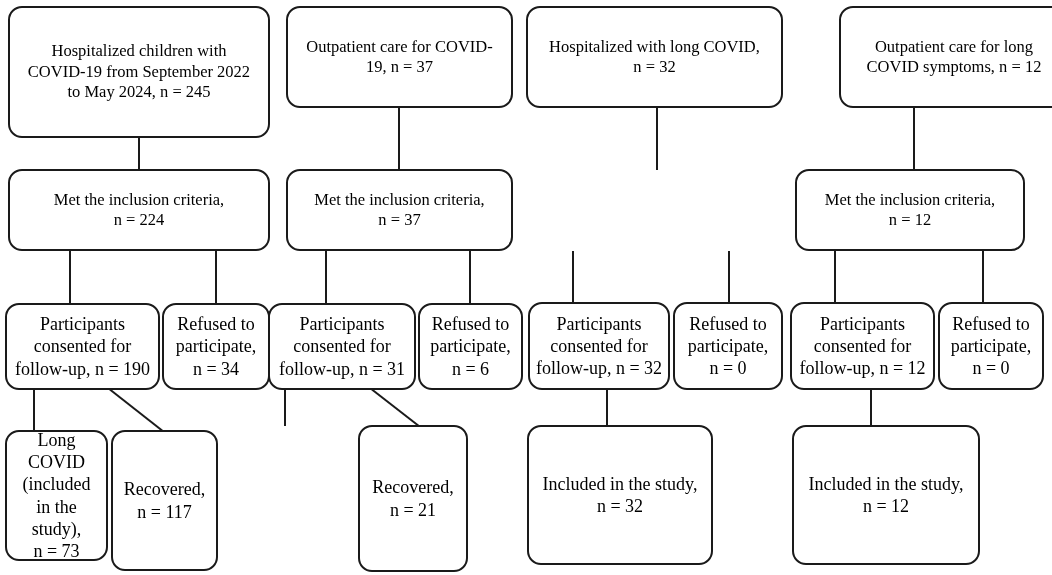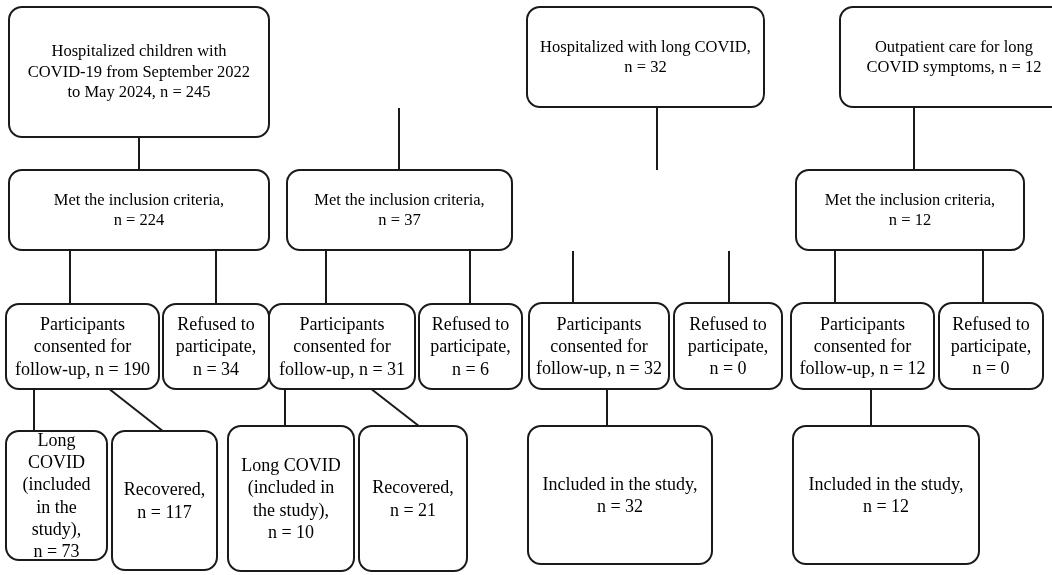--- a/index.html
+++ b/index.html
@@ -95,20 +95,24 @@
 (included
 in the
 study),
 n = 73</span>
   </div>
   <div class="node fs15" style="left:111px; top:430px; width:107px; height:141px;">
     <span class="txt">Recovered,
 n = 117</span>
   </div>
 
+  <div class="node fs16" style="left:286px; top:6px; width:227px; height:102px;">
+    <span class="txt">Outpatient care for COVID-
+19, n = 37</span>
+  </div>
   <div class="connector v" style="left:398px; top:108px; height:62px;"></div>
 
   <div class="node fs16" style="left:286px; top:169px; width:227px; height:82px;">
     <span class="txt">Met the inclusion criteria,
 n = 37</span>
   </div>
   <div class="connector v" style="left:325px; top:251px; height:53px;"></div>
   <div class="connector v" style="left:469px; top:251px; height:53px;"></div>
 
   <div class="node fs15" style="left:268px; top:303px; width:148px; height:87px;">
@@ -120,32 +124,26 @@
     <span class="txt">Refused to
 participate,
 n = 6</span>
   </div>
 
   <div class="connector v" style="left:284px; top:390px; height:36px;"></div>
   <svg class="diag" style="left:370px; top:388px; width:58px; height:44px;">
     <line x1="0" y1="0" x2="54" y2="42"></line>
   </svg>
 
-  <div class="node fs15" style="left:227px; top:425px; width:128px; height:147px;">
-    <span class="txt">Long COVID
-(included in
-the study),
-n = 10</span>
-  </div>
   <div class="node fs15" style="left:358px; top:425px; width:110px; height:147px;">
     <span class="txt">Recovered,
 n = 21</span>
   </div>
 
-  <div class="node fs16" style="left:526px; top:6px; width:239px; height:102px;text-align:center;">
+  <div class="node fs16" style="left:526px; top:6px; width:257px; height:102px;text-align:center;">
     <span class="txt">Hospitalized with long COVID,
 n = 32</span>
   </div>
   <div class="connector v" style="left:656px; top:108px; height:62px;"></div>
 
   <div class="connector v" style="left:572px; top:251px; height:52px;"></div>
   <div class="connector v" style="left:728px; top:251px; height:52px;"></div>
 
   <div class="node fs15" style="left:528px; top:302px; width:142px; height:88px;">
     <span class="txt">Participants

